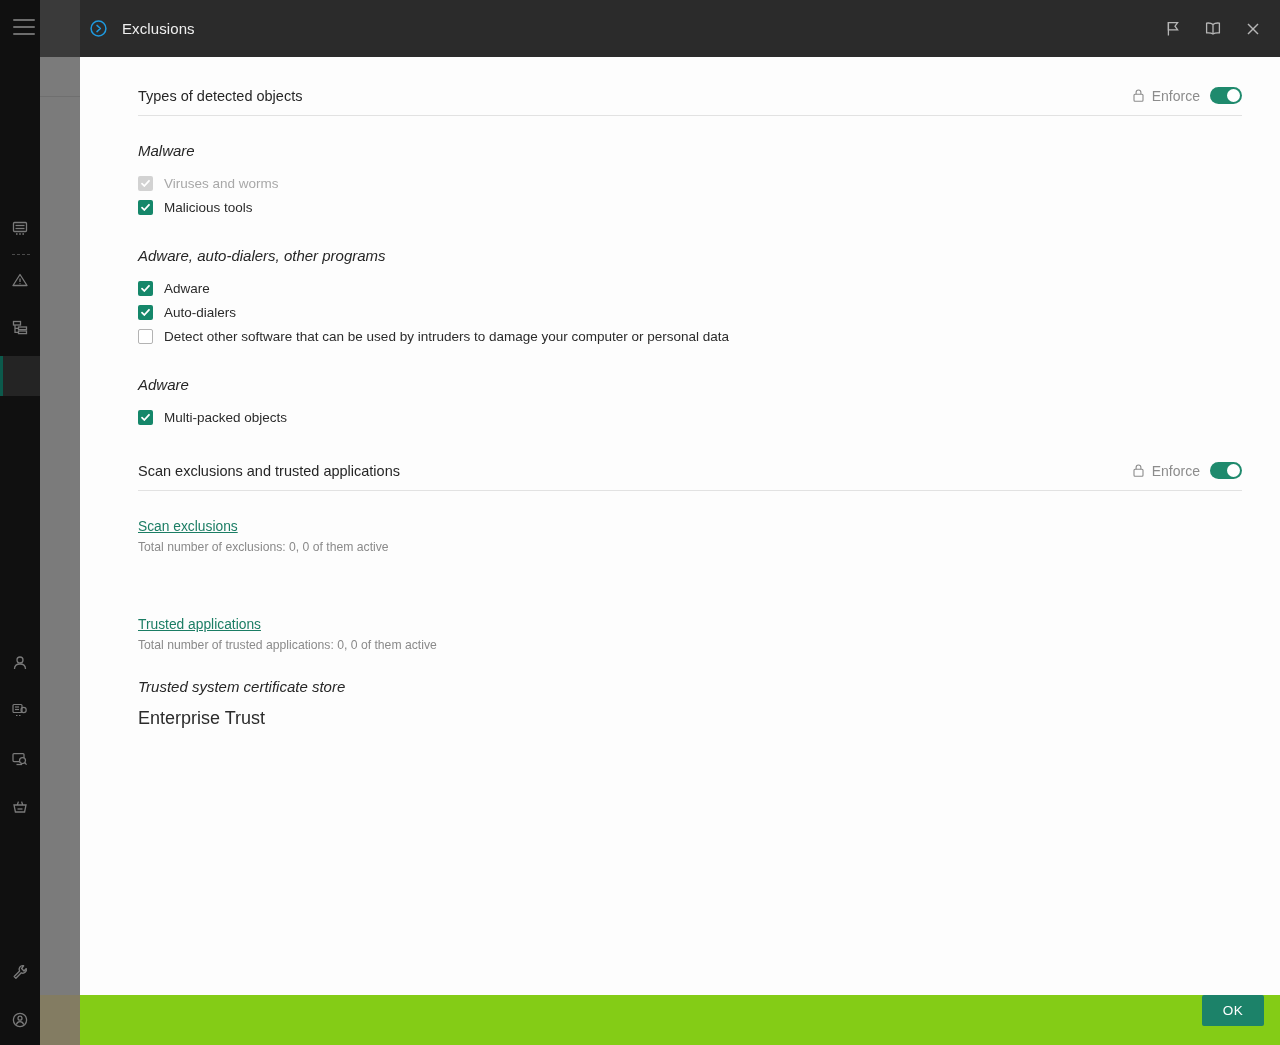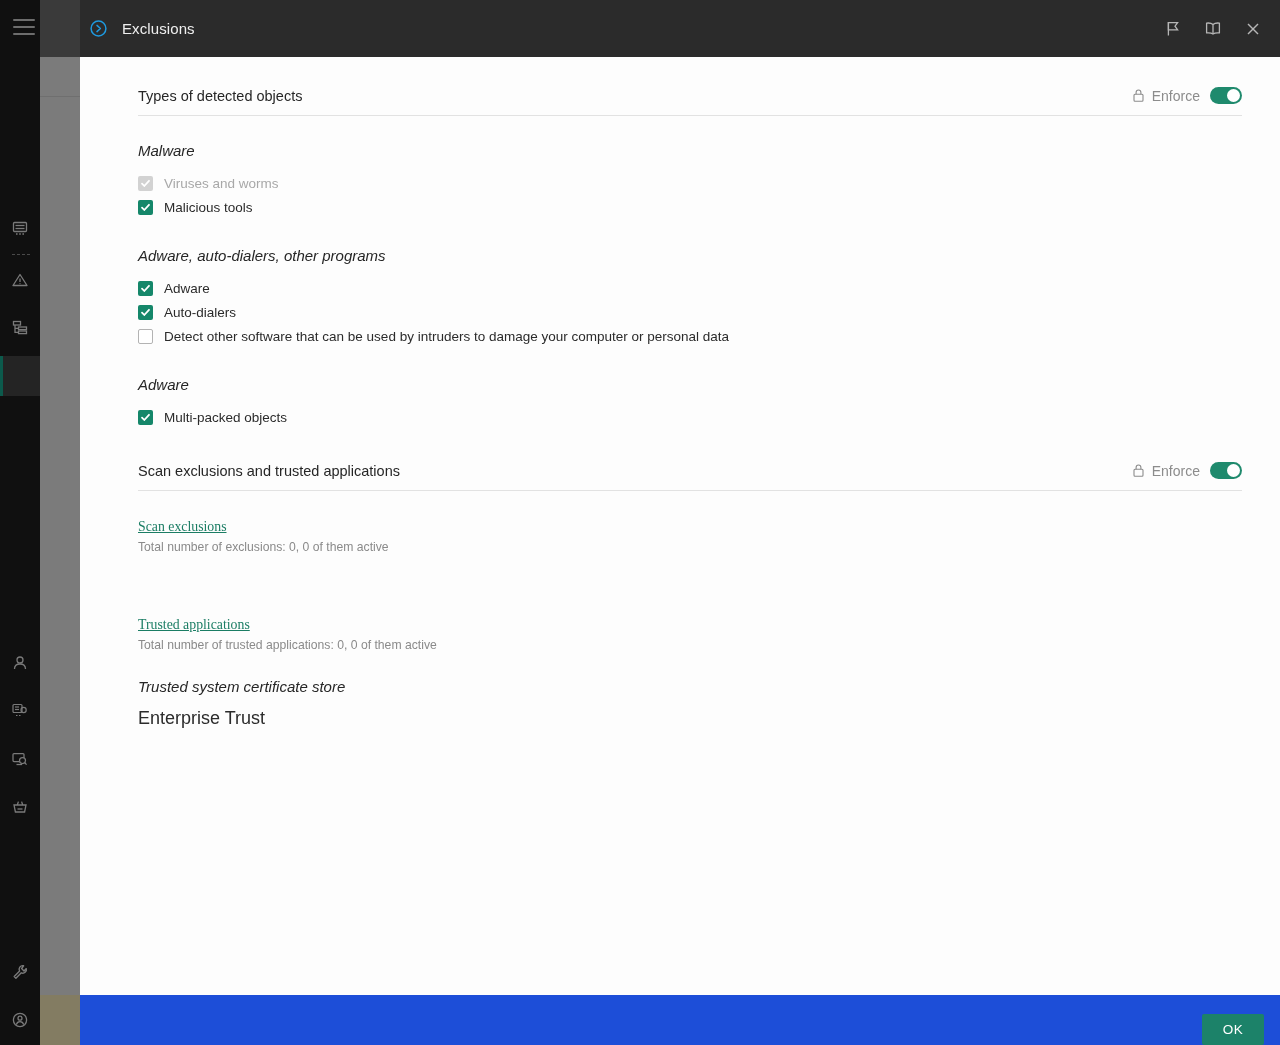--- a/index.html
+++ b/index.html
@@ -146,33 +146,32 @@
   .cb-label {
     font-size: 13.5px; color: #2b2b2b; margin-left: 11px;
   }
   .cb-label.muted { color: #a8a8a8; }
 
   .link-block { margin-bottom: 26px; }
   .link {
     font-size: 13.8px; color: #1b7d64;
     text-decoration: underline; cursor: pointer;
     display: inline-block;
-    font-family: Liberation Serif, serif;
   }
   .link-sub {
     font-size: 12.2px; color: #8a8a8a; margin-top: 5px;
   }
   .spacer-lg { height: 35px; }
 
   .plain-text { font-size: 18px; color: #2b2b2b; margin-top: 7px; }
 
   .footer {
     flex: 0 0 50px; height: 50px;
-    background: #1d4ed8;
-    display: flex; align-items: flex-end; justify-content: flex-end;
+    background: #84cc16;
+    display: flex; align-items: flex-start; justify-content: flex-end;
     padding-right: 16px;
   }
   .ok-btn {
     min-width: 62px; height: 31px;
     background: #1c8269; color: #fff;
     border: none; border-radius: 2px;
     font-size: 13.5px; font-family: inherit;
     cursor: pointer; padding: 0 18px;
     letter-spacing: .4px;
   }

